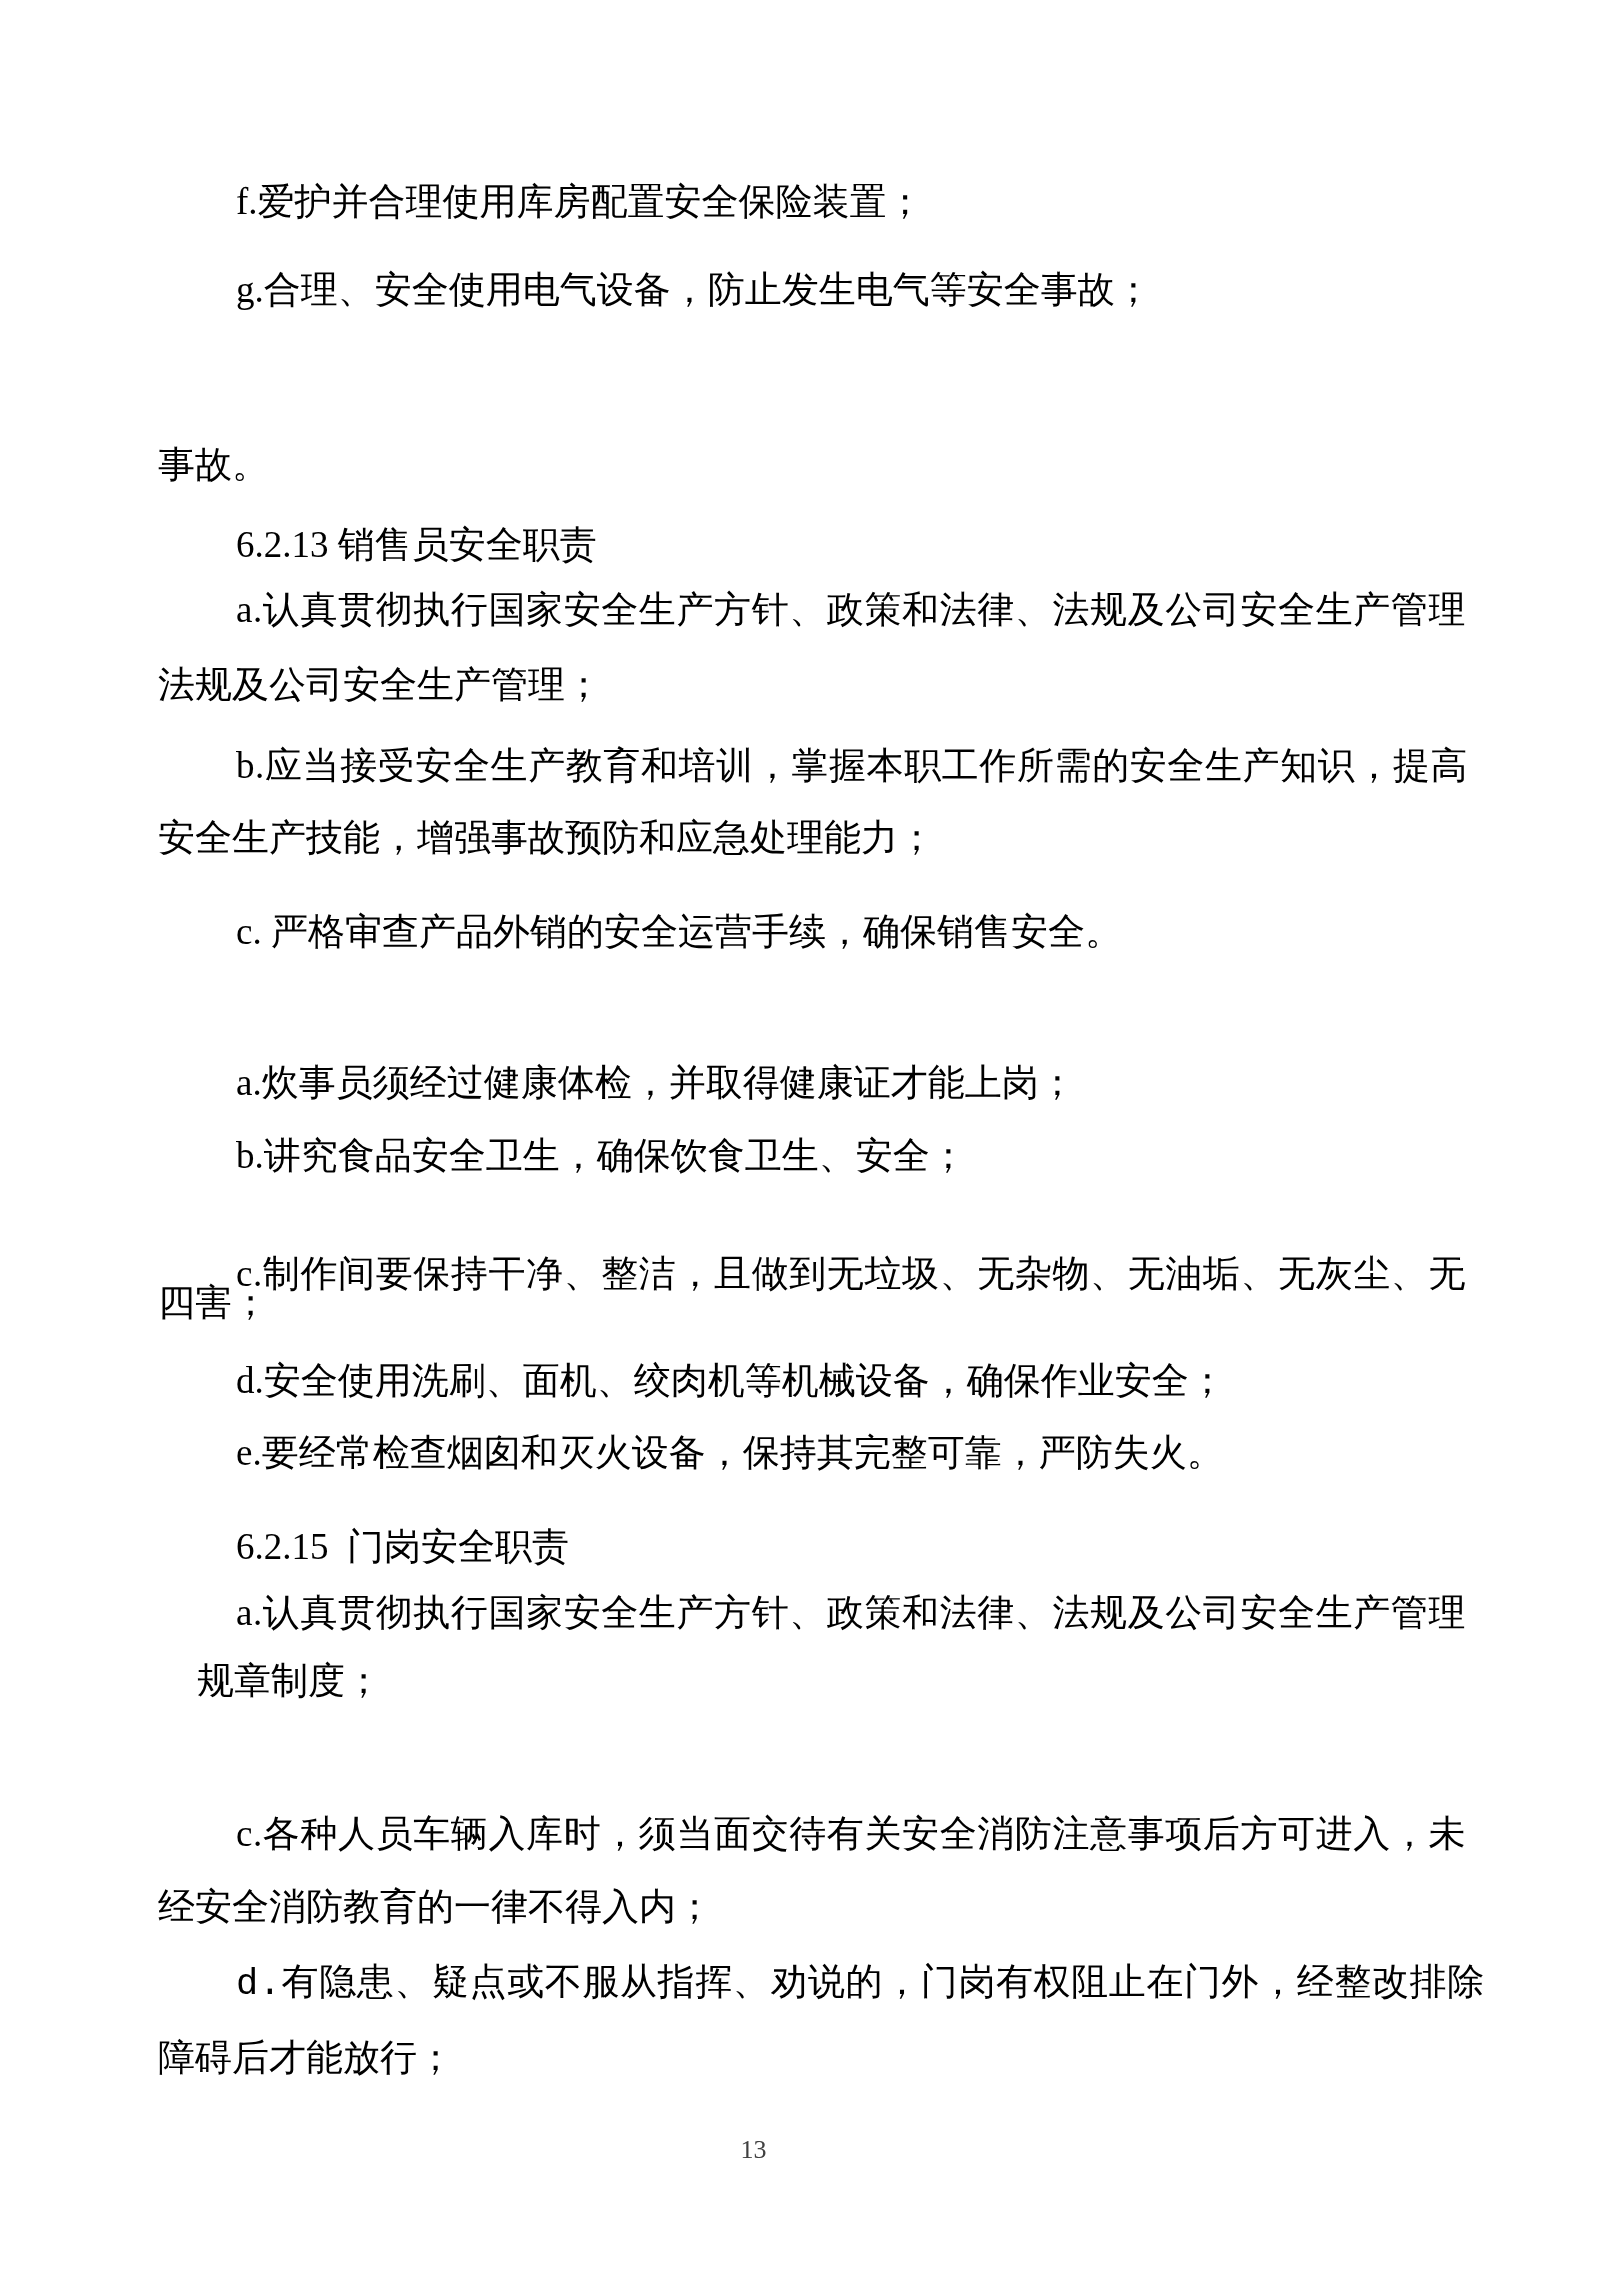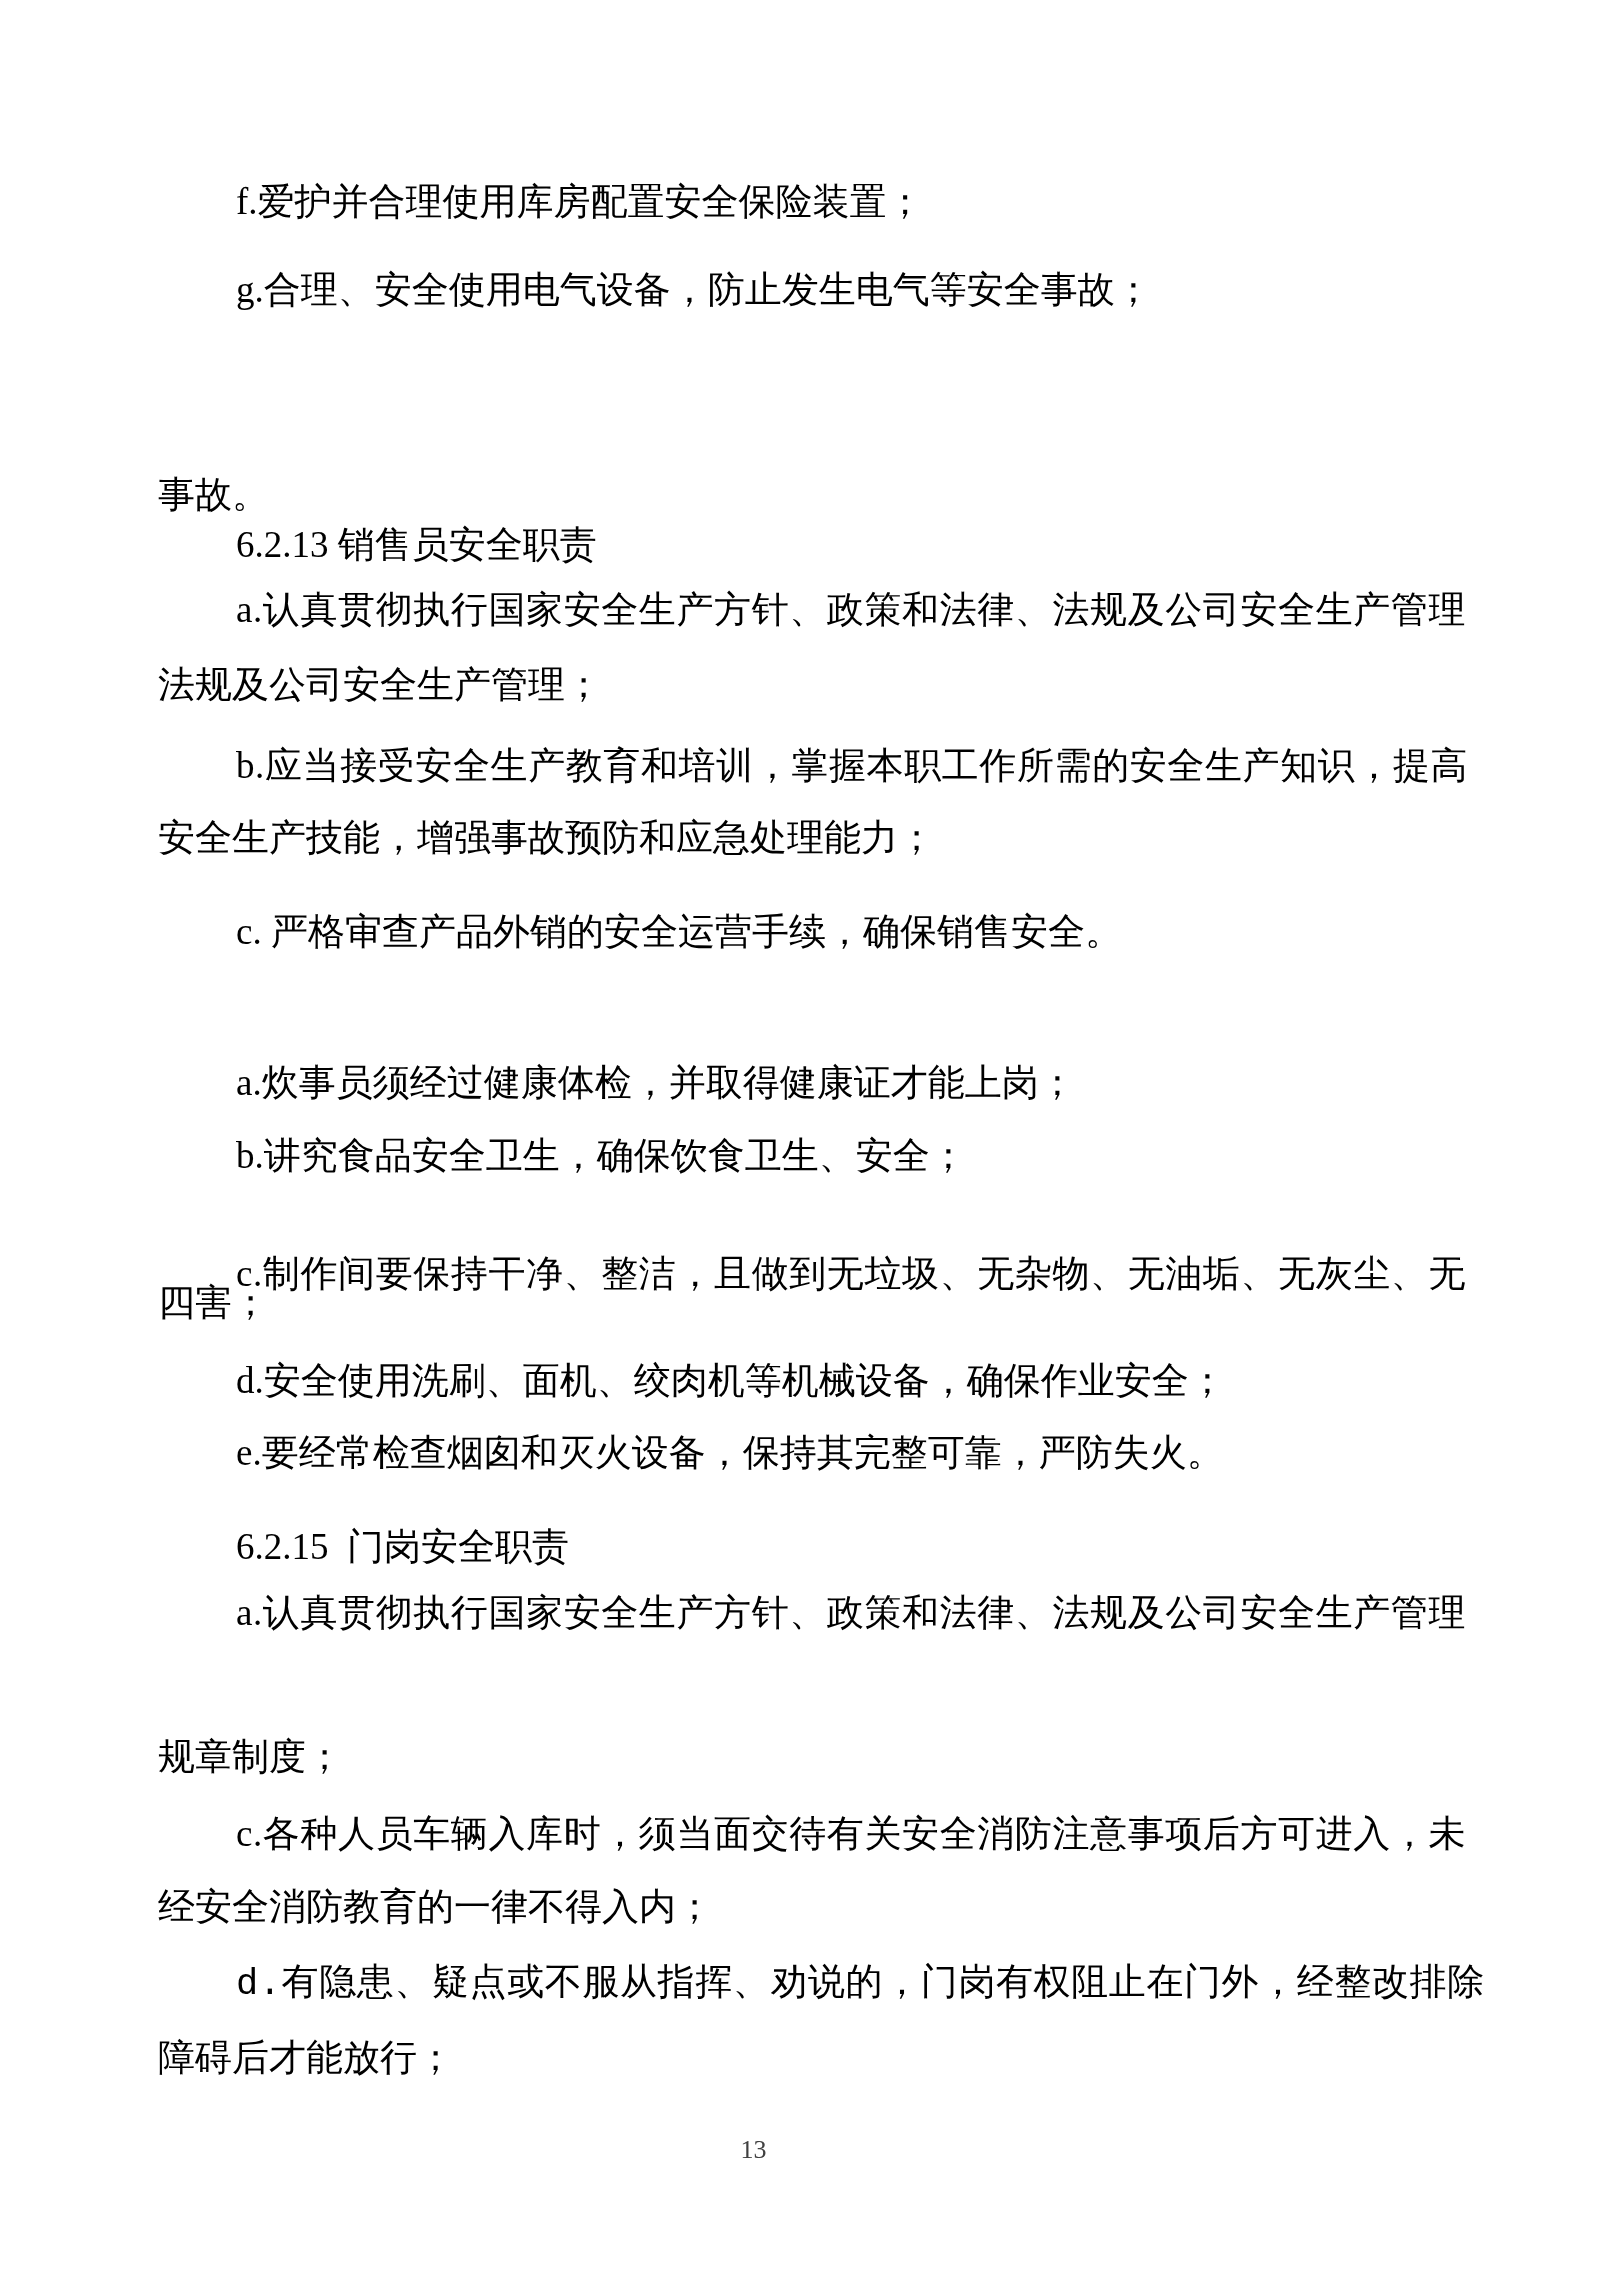--- a/index.html
+++ b/index.html
@@ -30,37 +30,37 @@
   
   .ind   { left: 236px; }
   
   .flush { left: 158px; }
   
   .full  { letter-spacing: 0.6px; }
 
   .l0  { top: 181px; }
   .l1  { top: 269px; }
   .l2  { top: 357px; }
-  .l3  { top: 444px; margin-top: 30px; }
+  .l3  { top: 444px; }
   .l4  { top: 524px; }
   .l5  { top: 589px; }
   .l6  { top: 664px; }
   .l7  { top: 745px; }
   .l8  { top: 817px; }
   .l9  { top: 911px; }
   .l10 { top: 1003px; }
   .l11 { top: 1062px; }
   .l12 { top: 1135px; }
   .l13 { top: 1207px; margin-top: 46px; }
   .l14 { top: 1282px; }
   .l15 { top: 1360px; }
   .l16 { top: 1432px; }
   .l17 { top: 1526px; }
   .l18 { top: 1592px; }
-  .l19 { top: 1736px; }
+  .l19 { top: 1660px; margin-left: 39px; }
   .l20 { top: 1738px; }
   .l21 { top: 1813px; }
   .l22 { top: 1886px; }
   .l23 { top: 1963px; font-family: Liberation Mono, monospace; }
   .l24 { top: 2037px; }
 
   .page-number {
     position: absolute;
     top: 2135px;
     left: 0;

